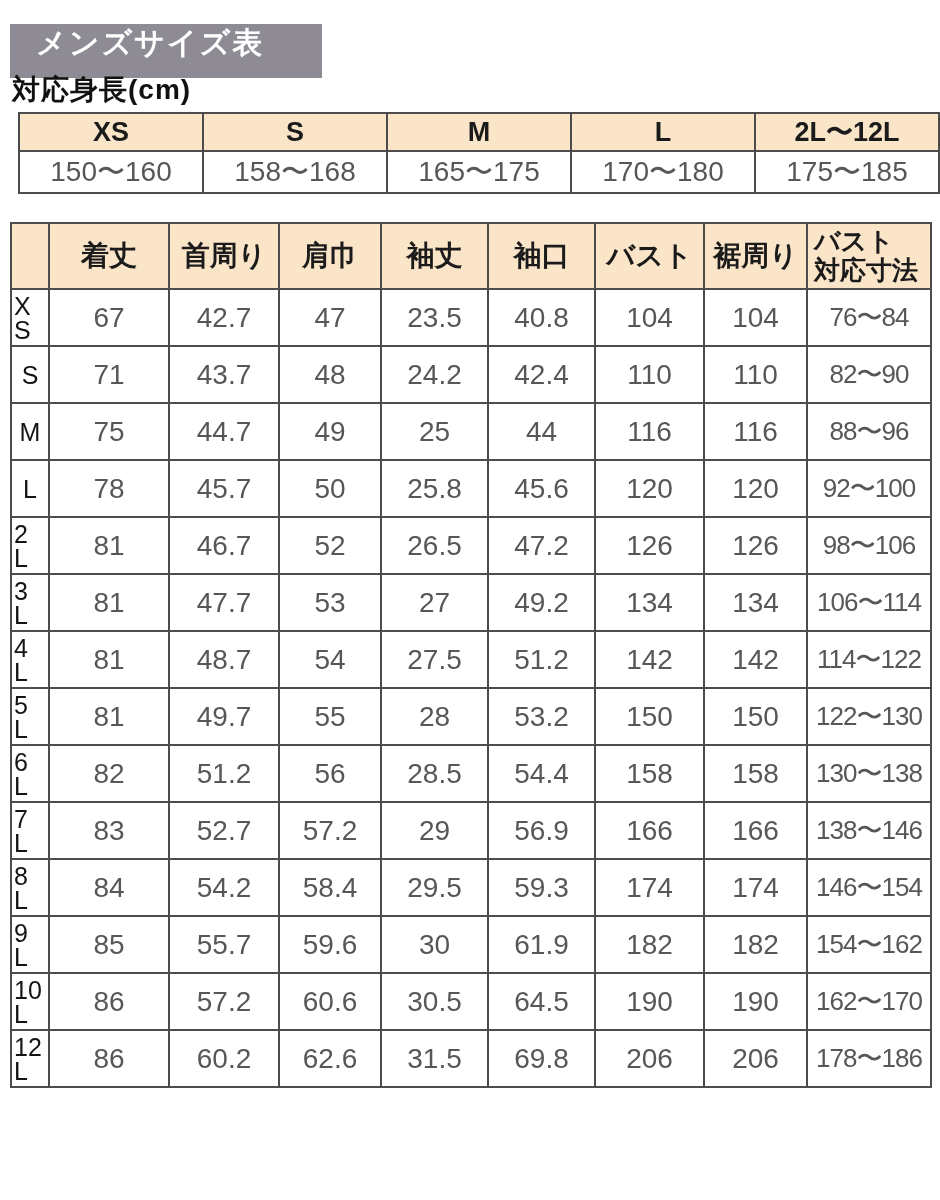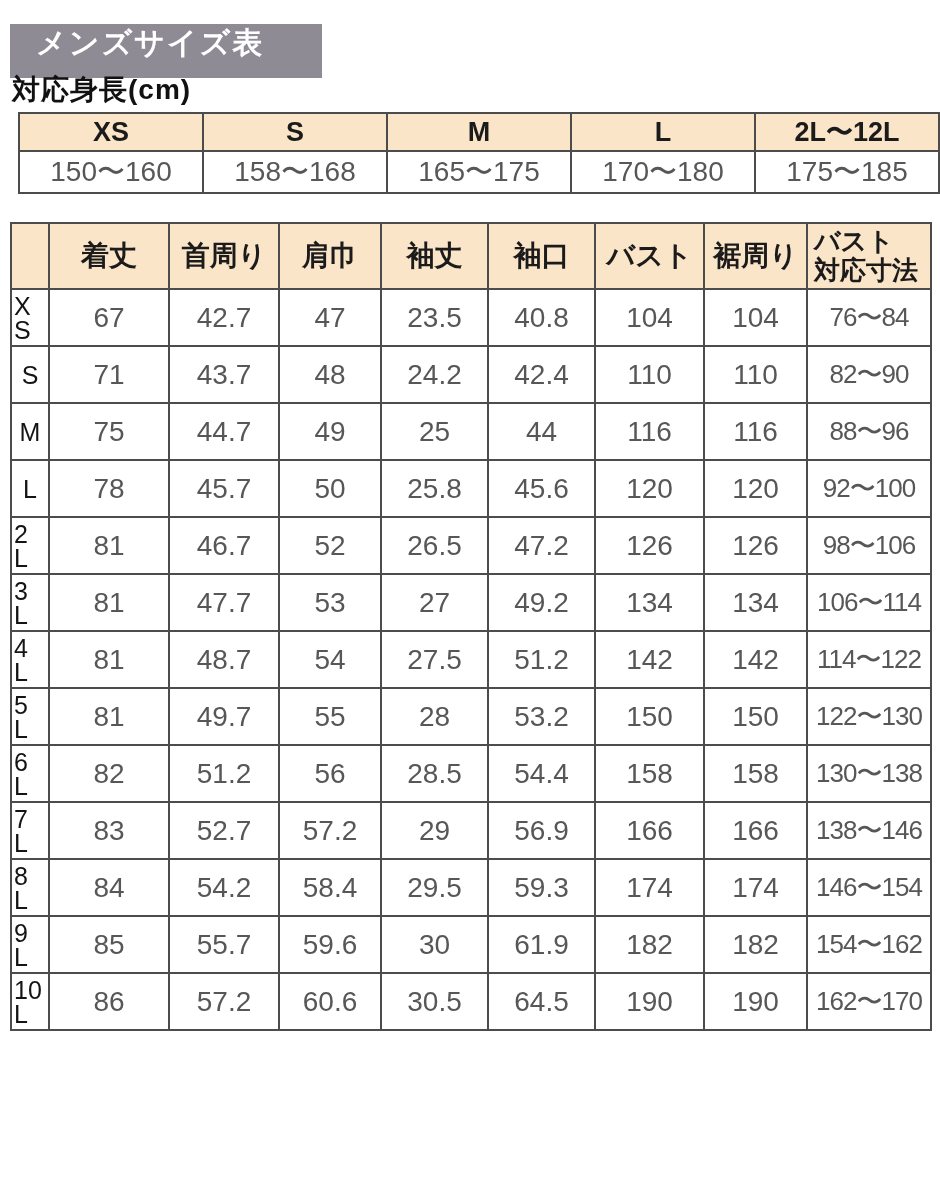--- a/index.html
+++ b/index.html
@@ -352,16 +352,30 @@
           </th>
           <td>86</td>
           <td>57.2</td>
           <td>60.6</td>
           <td>30.5</td>
           <td>64.5</td>
           <td>190</td>
           <td>190</td>
           <td class="last">162〜170</td>
         </tr>
+        <tr>
+          <th>
+            <div>12</div>
+            <div>L</div>
+          </th>
+          <td>86</td>
+          <td>60.2</td>
+          <td>62.6</td>
+          <td>31.5</td>
+          <td>69.8</td>
+          <td>206</td>
+          <td>206</td>
+          <td class="last">178〜186</td>
+        </tr>
       </tbody>
   </table>
 
 </div>
 
 </body></html>

